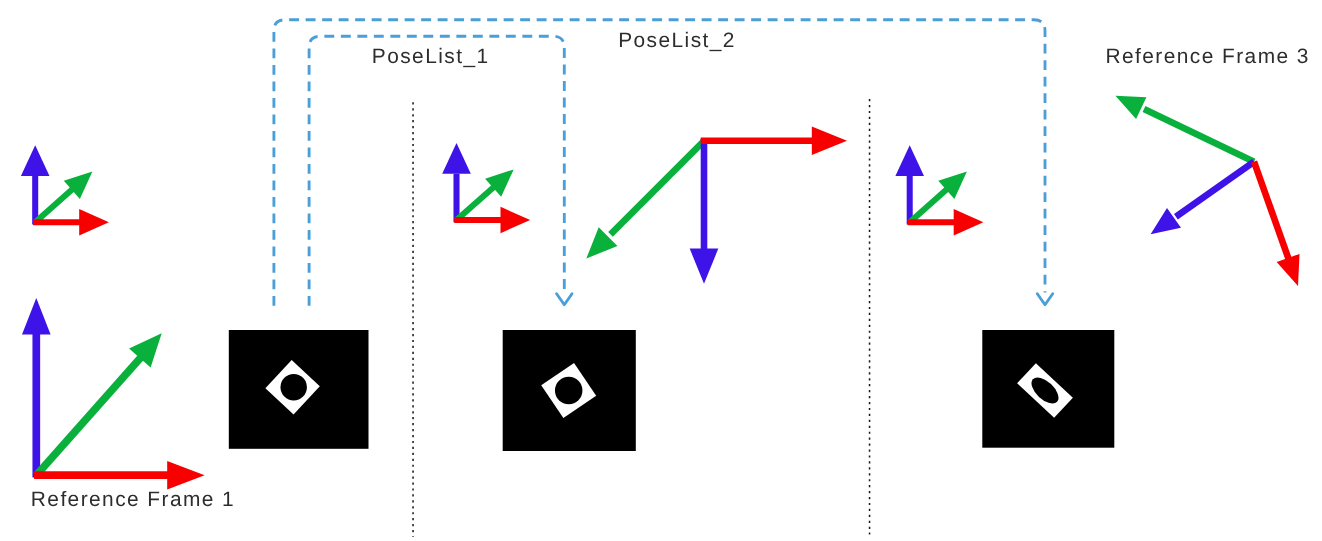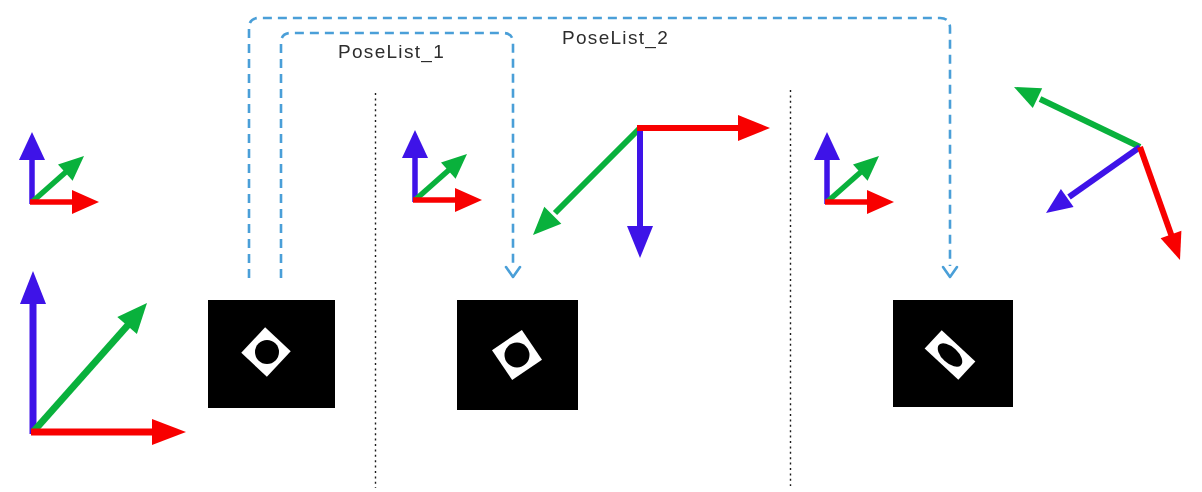--- a/index.html
+++ b/index.html
@@ -163,16 +163,18 @@
       <rect class="marker-bg" x="893" y="300" width="120" height="107"></rect>
       <rect class="marker-white" x="-23" y="-12.5" width="46" height="25" transform="translate(950,355) rotate(43)"></rect>
       <ellipse class="marker-hole" cx="0" cy="0" rx="15" ry="8" transform="translate(950,355) rotate(43)"></ellipse>
     </g>
   </svg>
 
   <div class="label" style="left:338px; top:41px;">PoseList_1</div>
 
   <div class="label" style="left:562px; top:27px;">PoseList_2</div>
 
+  <div class="label" style="left:28px; top:444px;">Reference Frame 1</div>
 
 
+  <div class="label" style="left:1005px; top:41px;">Reference Frame 3</div>
 
 </div>
 
 </body></html>

